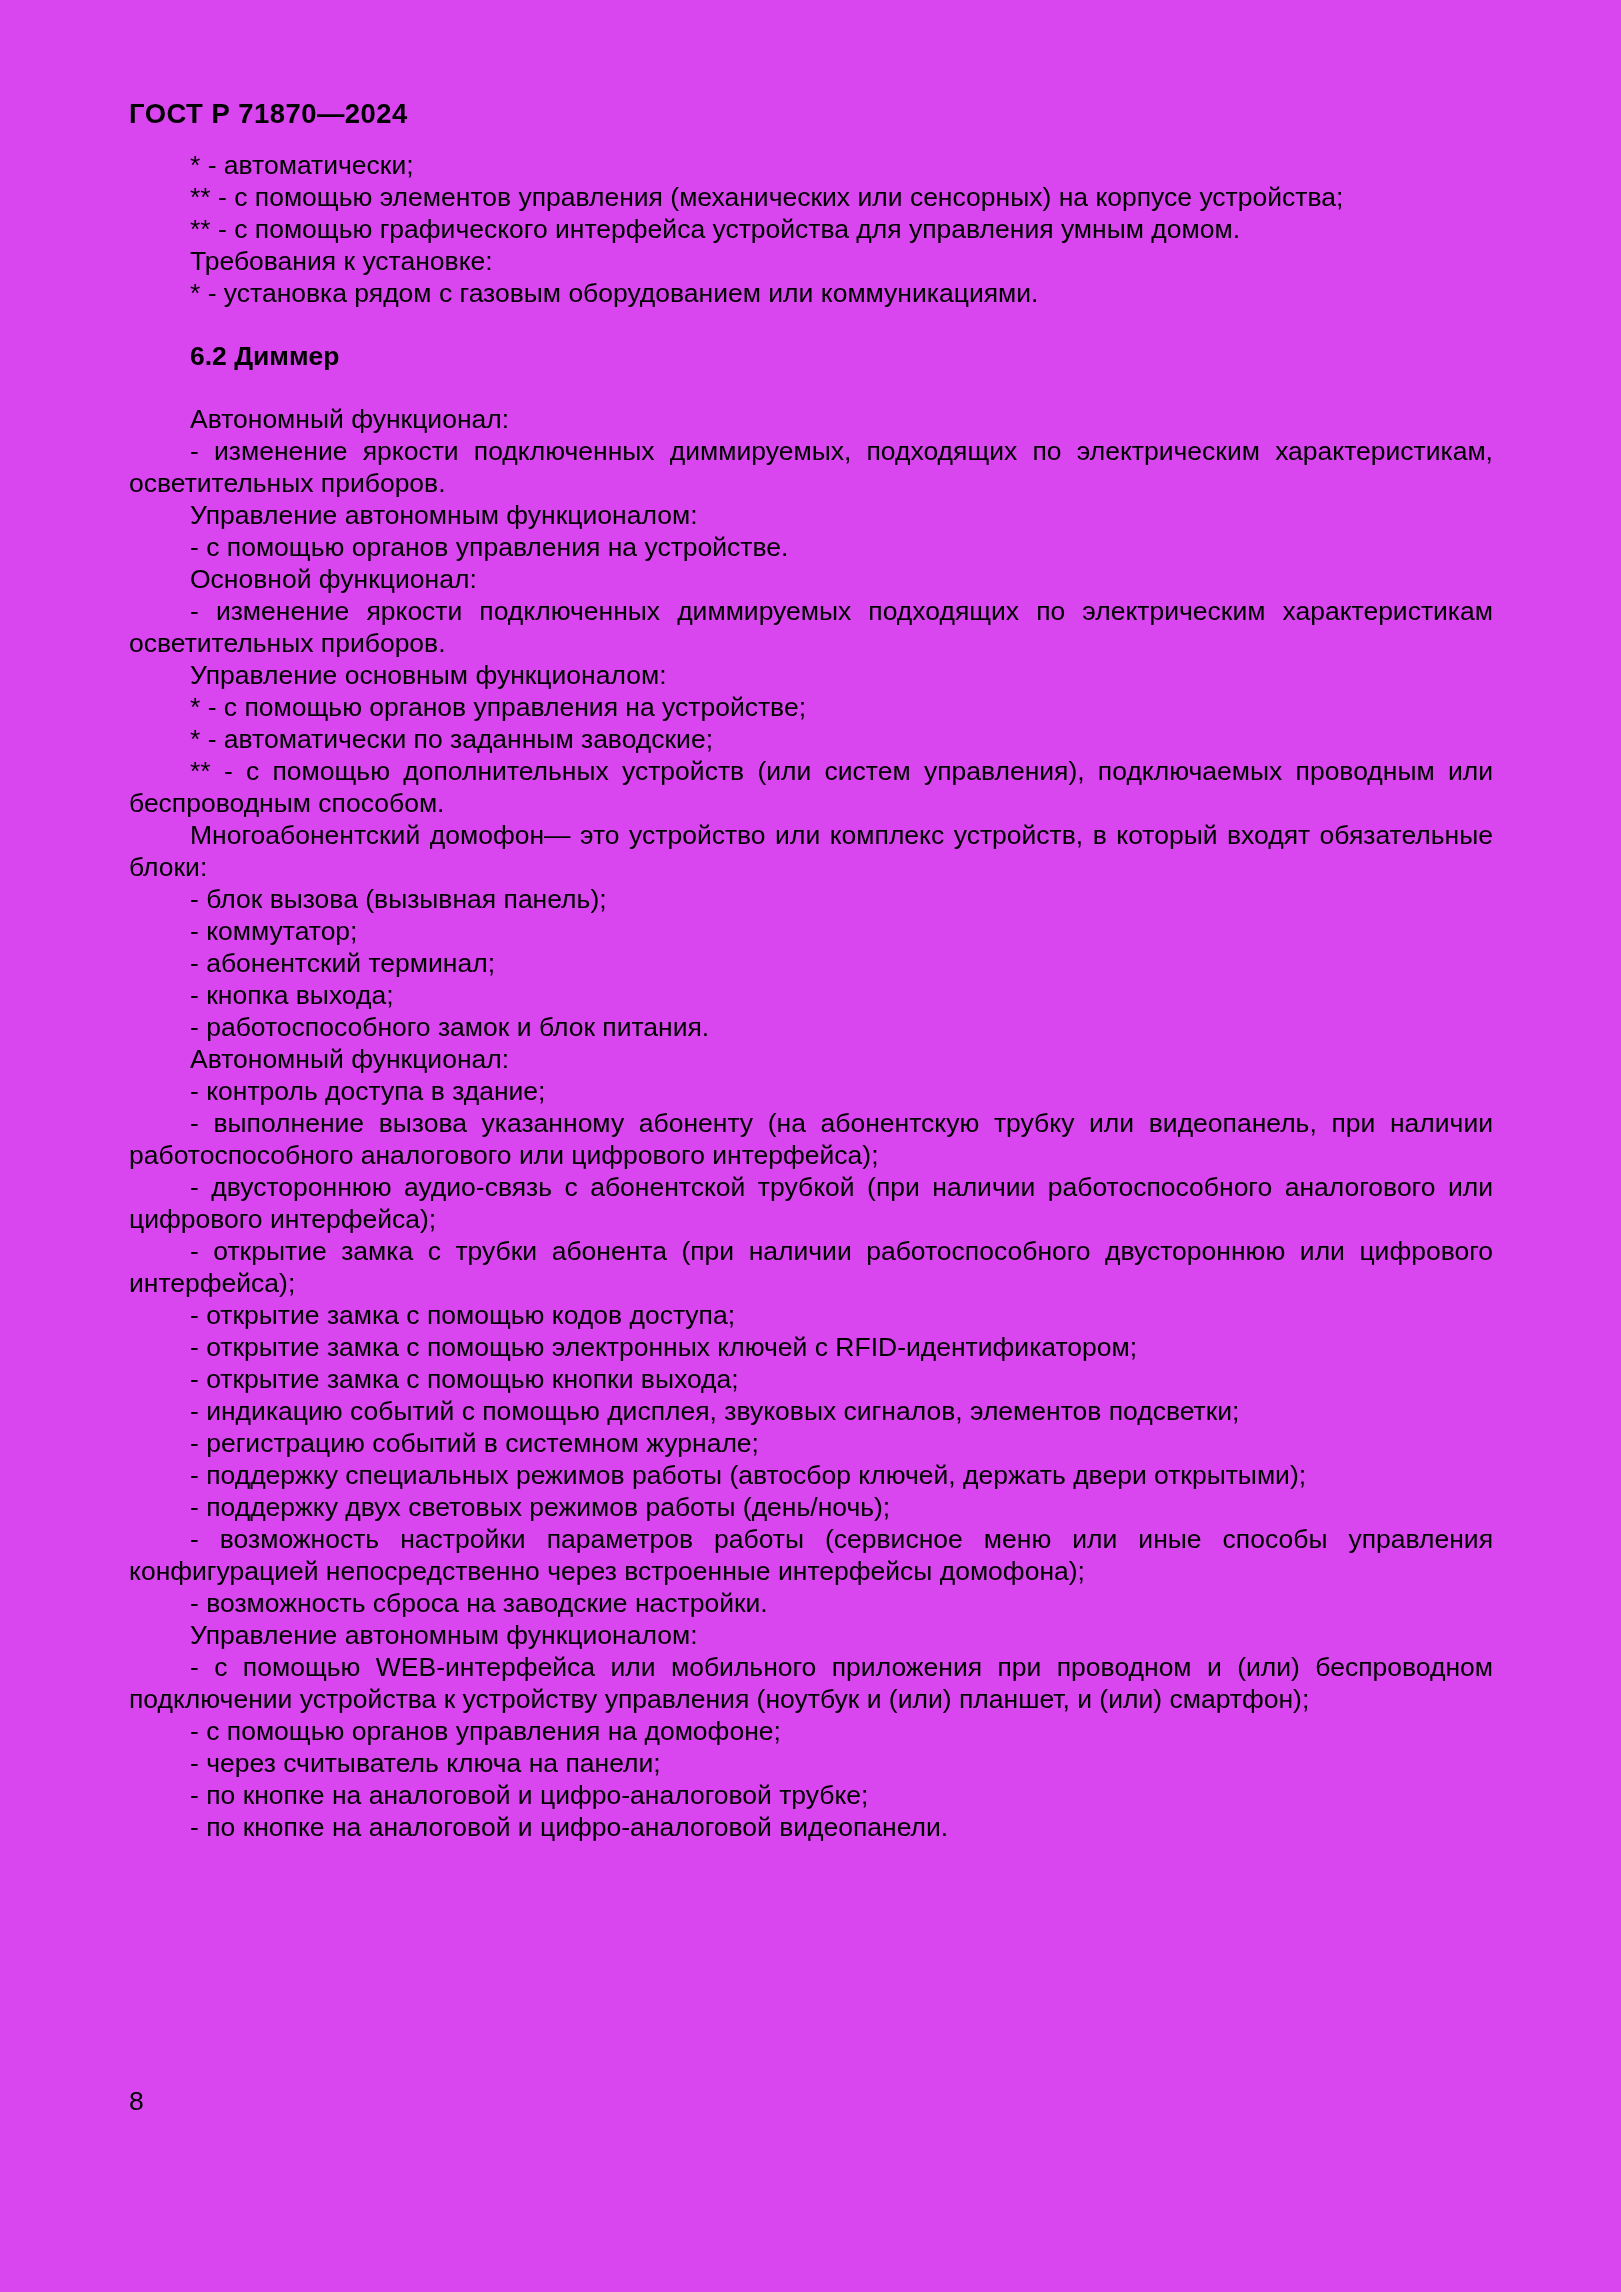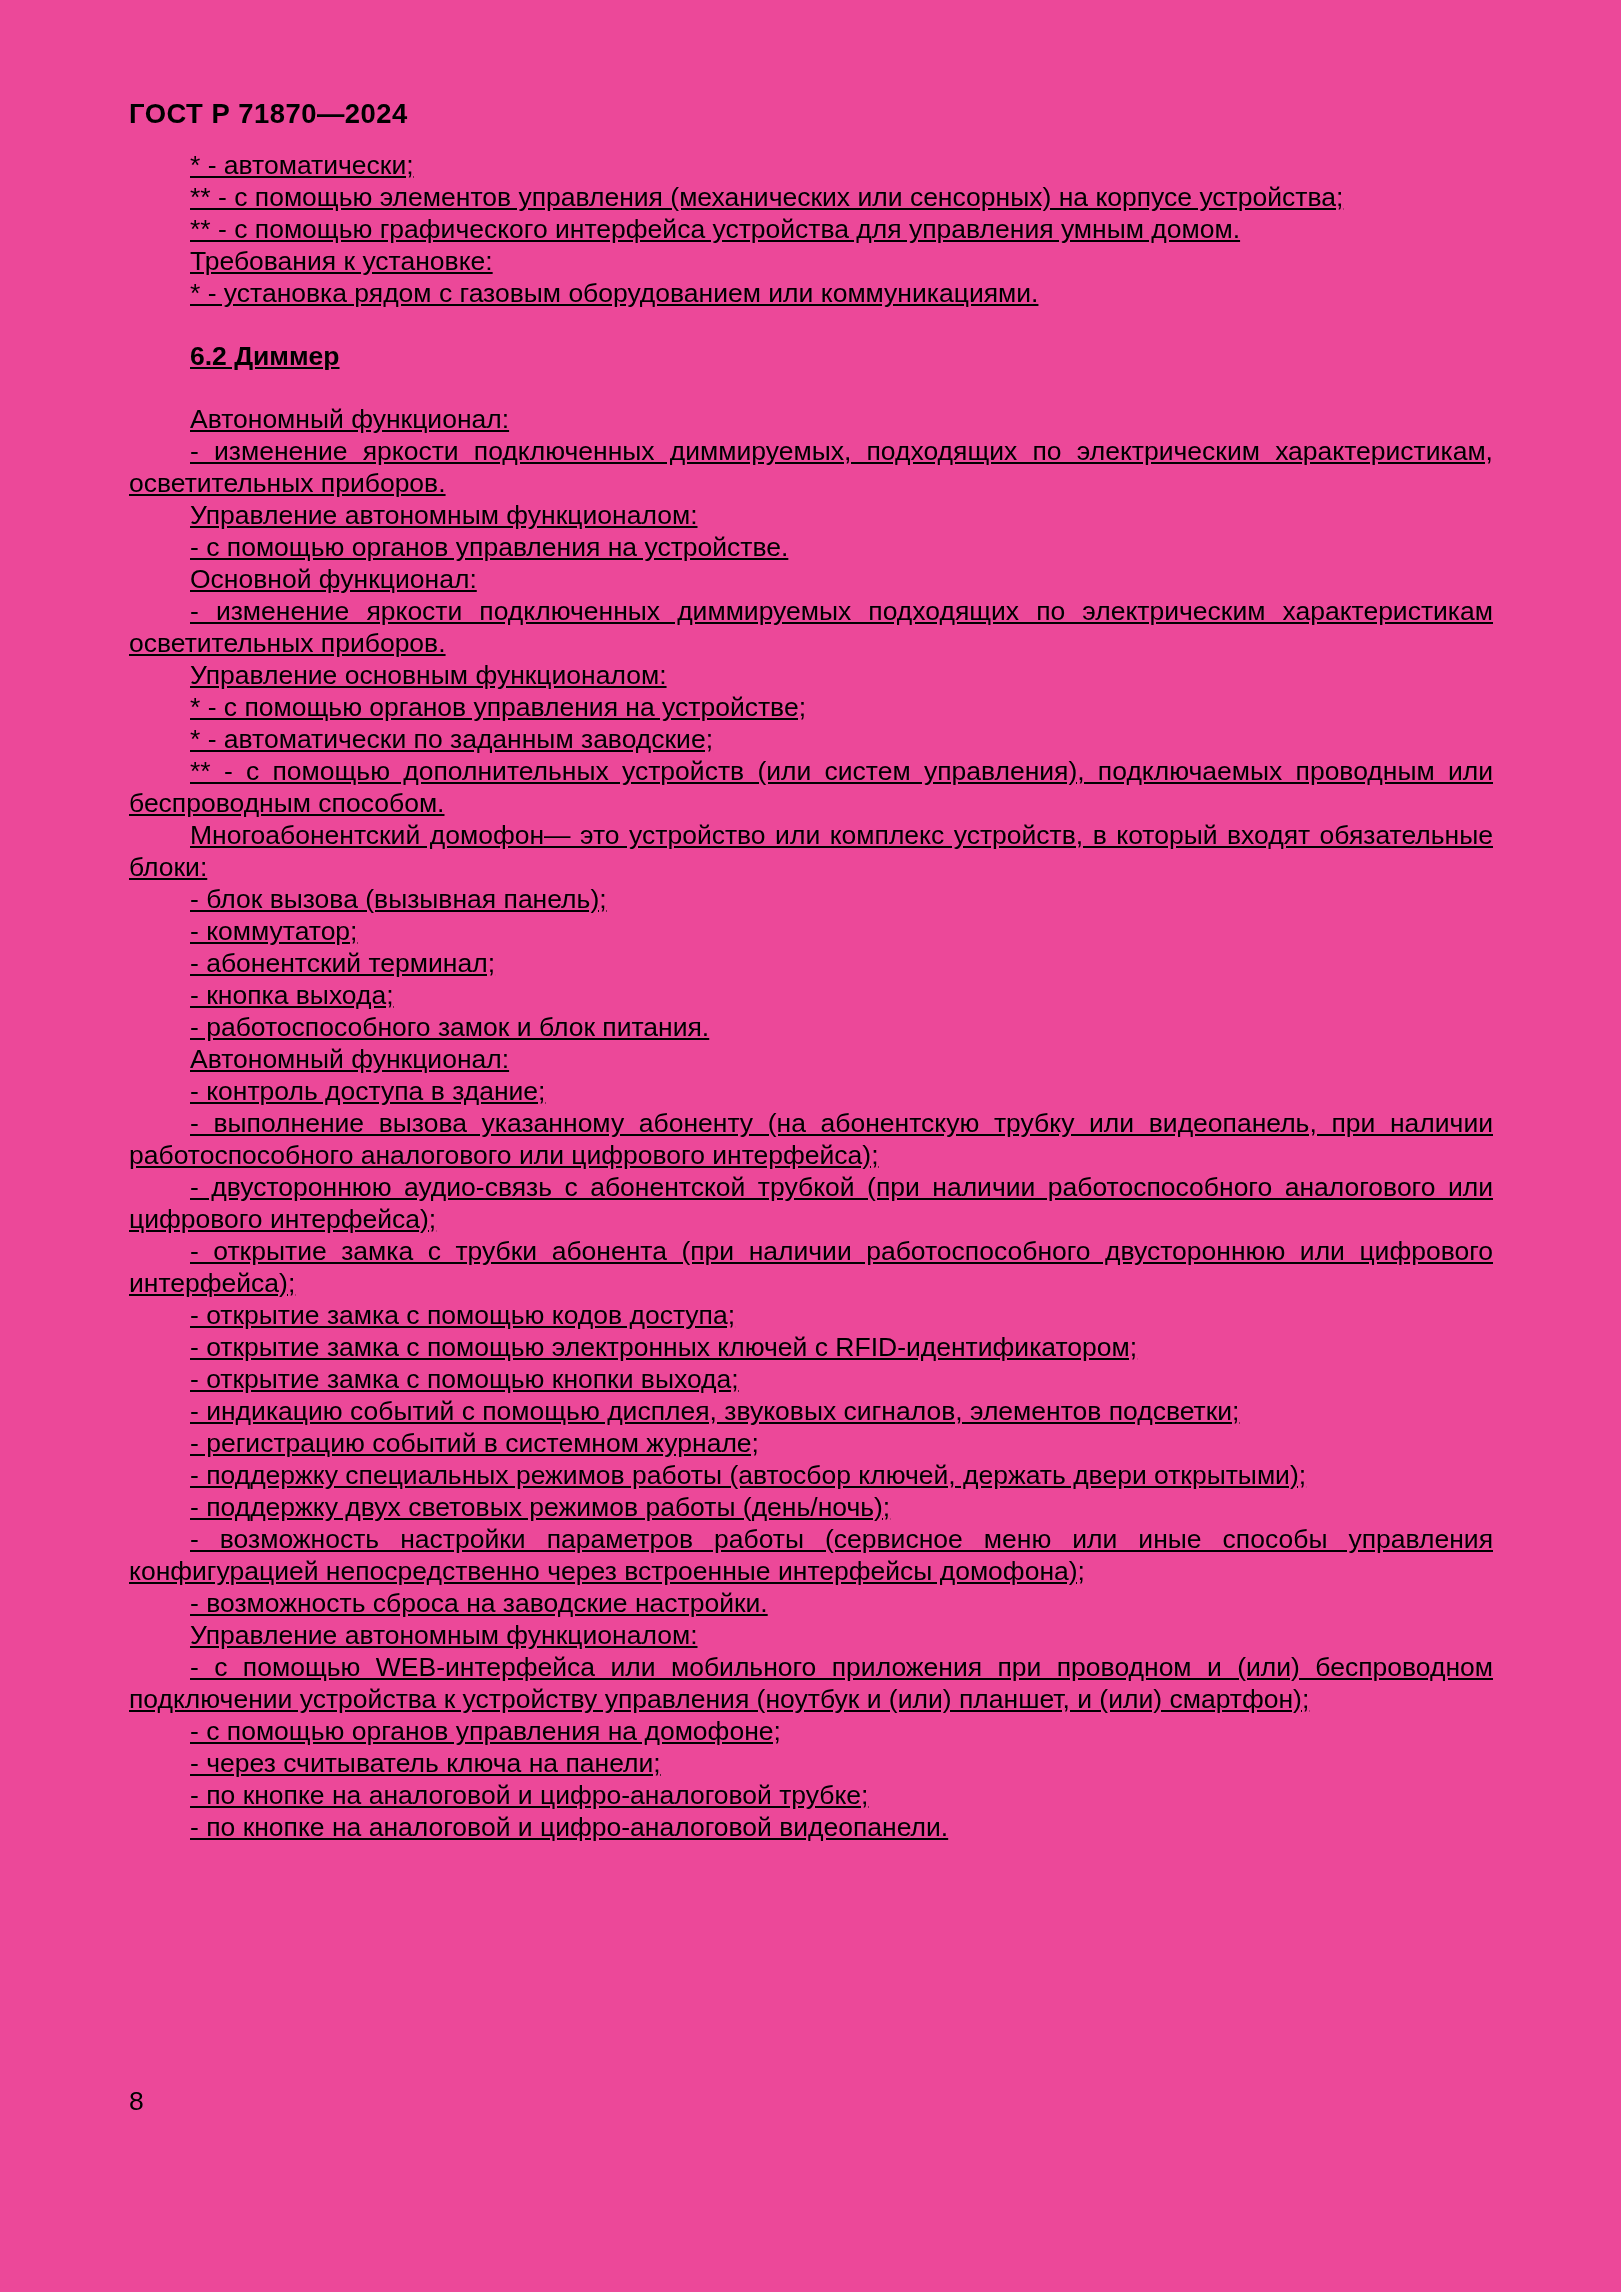--- a/index.html
+++ b/index.html
@@ -4,21 +4,21 @@
 <style>
   html, body {
     margin: 0;
     padding: 0;
     background: #ffffff;
   }
   .page {
     position: relative;
     width: 1621px;
     height: 2293px;
-    background: #ec4899;
+    background: #d946ef;
     color: #000000;
     font-family: "Liberation Sans", sans-serif;
     overflow: hidden;
   }
   .doc-header {
     position: absolute;
     top: 98px;
     left: 129px;
     font-size: 27.4px;
     font-weight: bold;
@@ -31,21 +31,20 @@
     width: 1364px;
     font-size: 26.5px;
     line-height: 32px;
   }
   .doc-body p {
     margin: 0;
     text-indent: 61px;
     text-align: justify;
     -webkit-hyphens: auto;
     hyphens: auto;
-    text-decoration: underline;
   }
   .doc-body p.heading {
     font-weight: bold;
     text-align: left;
     margin-top: 31px;
     margin-bottom: 31px;
     hyphens: none;
   }
   .page-number {
     position: absolute;

